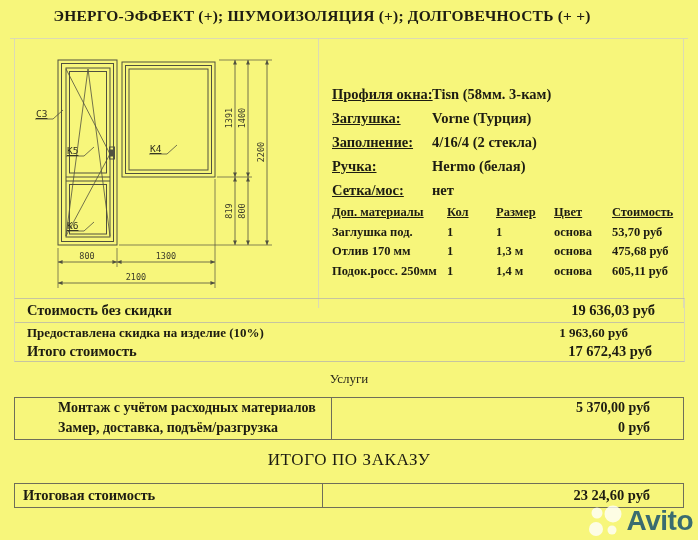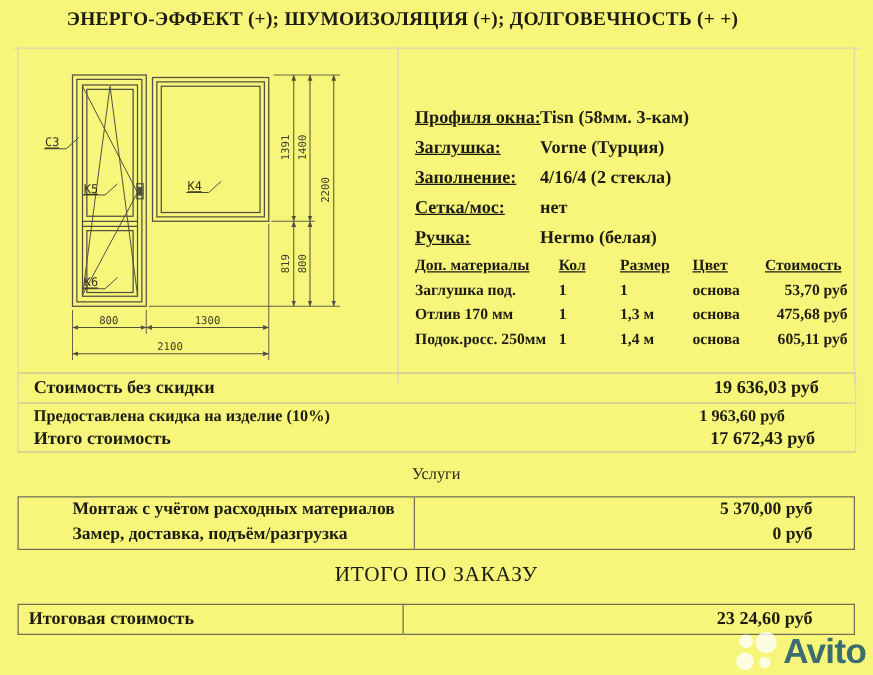--- a/index.html
+++ b/index.html
@@ -11,21 +11,21 @@
   .vline{width:1px;background:#dcdab4;}
   
   .specs{left:332px;top:82px;width:352px;font-size:14.5px;font-weight:bold;}
   .specs .row{height:24px;line-height:24px;white-space:nowrap;}
   .specs .lbl{display:inline-block;width:100px;text-decoration:underline;}
   
   .materials{left:332px;top:203px;width:352px;font-size:12.5px;font-weight:bold;}
   .materials .mrow{display:flex;height:19.5px;line-height:19.5px;white-space:nowrap;}
   .materials .c0{width:115px;}  .materials .c1{width:49px;}
   .materials .c2{width:58px;}   .materials .c3{width:58px;}
-  .materials .c4{width:66px;text-align:right;}
+  .materials .c4{width:66px;}
   .materials .head span{text-decoration:underline;}
   .materials .head .c4{text-align:left;}
   
   .costs{left:14px;top:298px;width:669px;border-top:1px solid #c6c4a0;border-bottom:1px solid #c6c4a0;
          border-left:1px solid #dcdab4;border-right:1px solid #dcdab4;font-weight:bold;}
   .costs .crow{display:flex;justify-content:space-between;align-items:center;}
   .costs .r1{height:23px;border-bottom:1px solid #c6c4a0;font-size:14.5px;}
   .costs .r2{height:19px;font-size:13px;}
   .costs .r3{height:19px;font-size:14.5px;}
   .costs .clbl{padding-left:12px;white-space:nowrap;}
@@ -128,22 +128,22 @@
   <text x="230.5" y="173" class="dimtxt" text-anchor="middle" transform="rotate(-90 230.5 173)">800</text>
   <text x="73" y="221" class="dimtxt" text-anchor="middle">800</text>
   <text x="152" y="221" class="dimtxt" text-anchor="middle">1300</text>
   <text x="122" y="242" class="dimtxt" text-anchor="middle">2100</text>
 </svg>
 
 <div class="abs specs">
   <div class="row"><span class="lbl">Профиля окна:</span><span>Tisn (58мм. 3-кам)</span></div>
   <div class="row"><span class="lbl">Заглушка:</span><span>Vorne (Турция)</span></div>
   <div class="row"><span class="lbl">Заполнение:</span><span>4/16/4 (2 стекла)</span></div>
+  <div class="row"><span class="lbl">Ручка:</span><span>Hermo (белая)</span></div>
   <div class="row"><span class="lbl">Сетка/мос:</span><span>нет</span></div>
-  <div class="row"><span class="lbl">Ручка:</span><span>Hermo (белая)</span></div>
 </div>
 
 <div class="abs materials">
   <div class="mrow head">
     <span class="c0">Доп. материалы</span>
     <span class="c1">Кол</span>
     <span class="c2">Размер</span>
     <span class="c3">Цвет</span>
     <span class="c4">Стоимость</span>
   </div>

